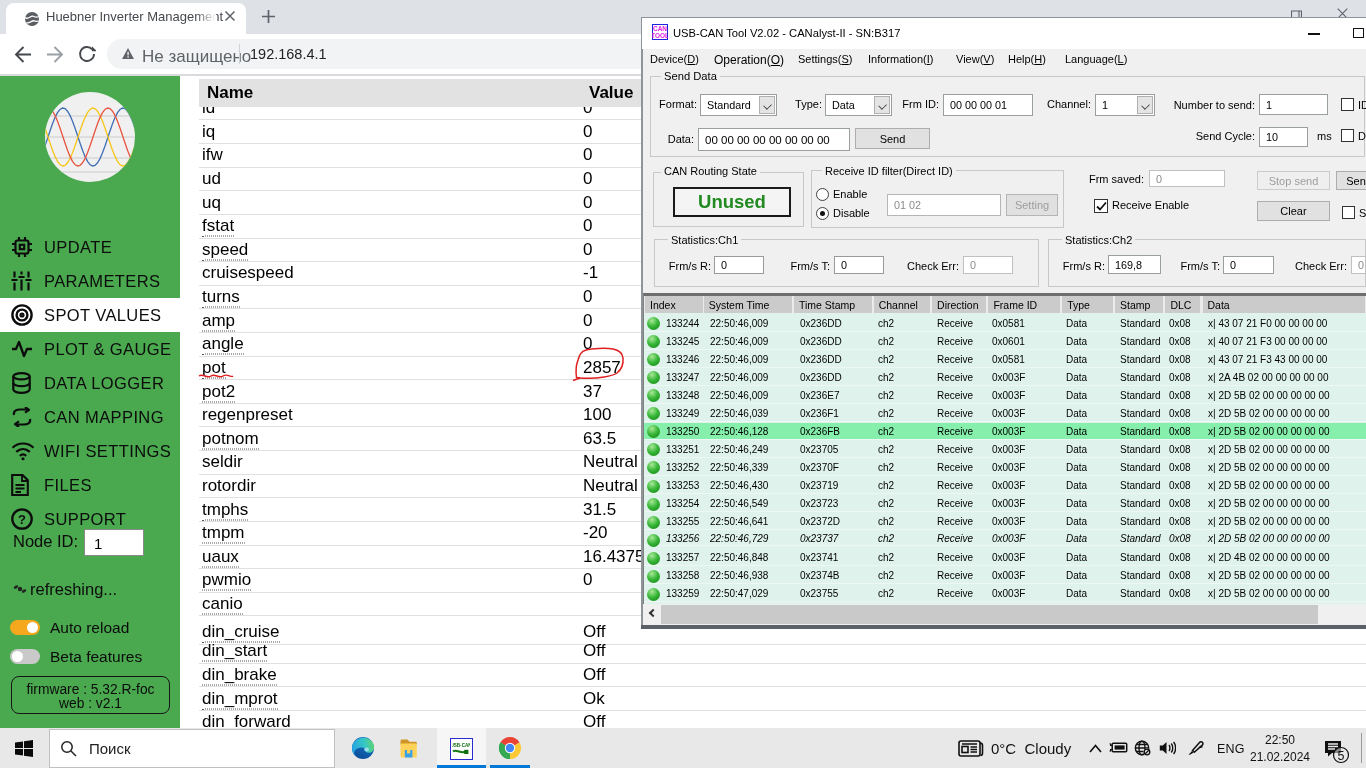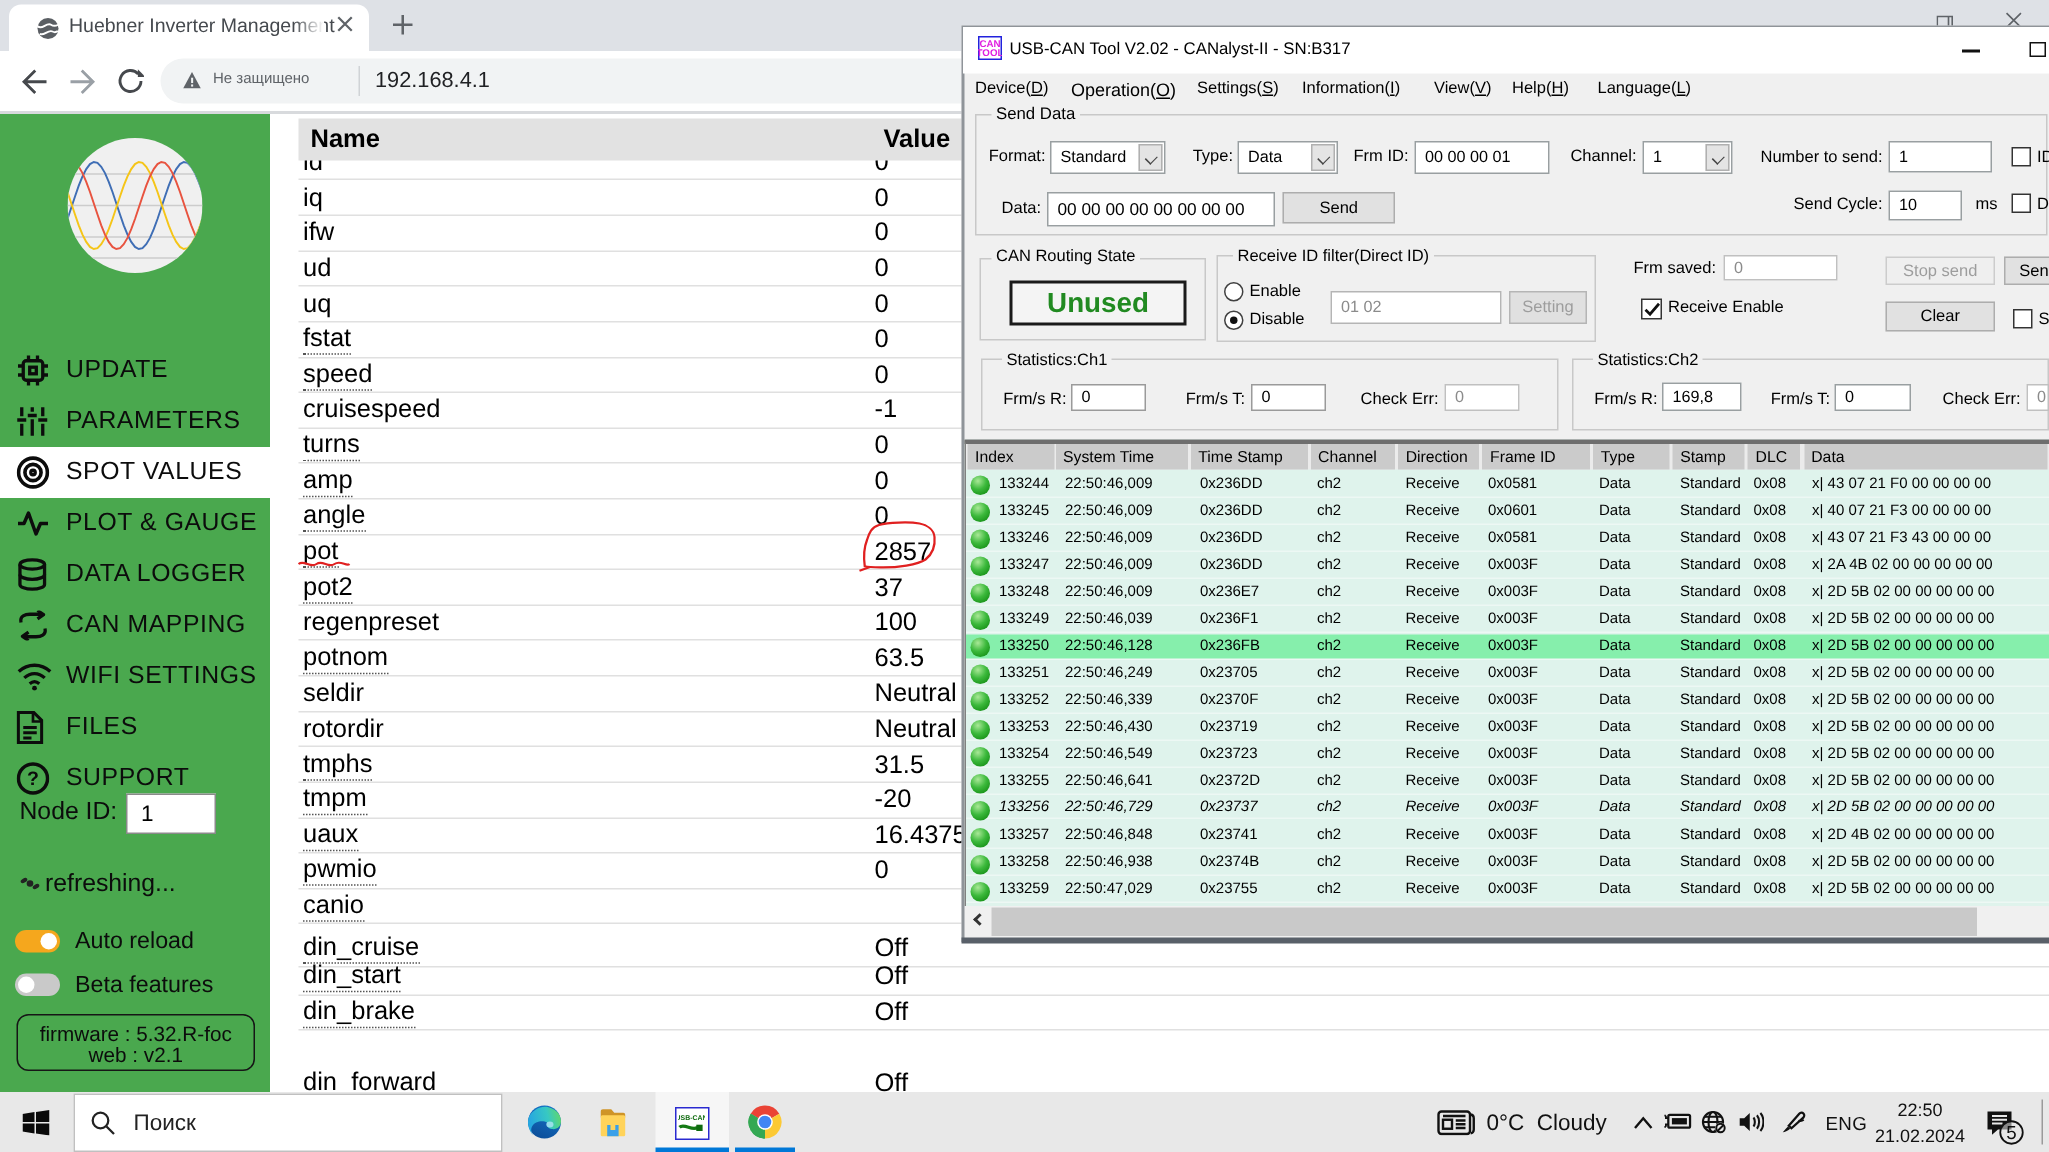--- a/index.html
+++ b/index.html
@@ -6,21 +6,21 @@
 body{font-family:"Liberation Sans",sans-serif;position:relative;background:#fff}
 .abs{position:absolute}
 #root{position:absolute;left:0;top:0;width:1366px;height:768px;overflow:hidden}
 
 #tabbar{left:0;top:0;width:1366px;height:34px;background:#dee1e6}
 #tab{left:6px;top:3px;width:240px;height:31px;background:#fff;border-radius:8px 8px 0 0}
 #tabtitle{left:46px;top:9px;width:178px;height:18px;font-size:13px;color:#45494e;white-space:nowrap;overflow:hidden}
 #tabfade{left:196px;top:8px;width:20px;height:20px;background:linear-gradient(90deg,rgba(255,255,255,0),#fff)}
 #toolbar{left:0;top:34px;width:1366px;height:40px;background:#fff}
 #omni{left:107px;top:39px;width:1160px;height:30px;background:#f1f3f4;border-radius:15px}
-#omnitext1{left:142px;top:47px;font-size:10px;color:#5f6368}
+#omnitext1{left:142px;top:47px;font-size:17px;color:#5f6368}
 #omnisep{left:239px;top:44px;width:1px;height:20px;background:#d0d3d6}
 #omnitext2{left:250px;top:46px;font-size:14.5px;color:#202124}
 #tooldiv{left:0;top:74px;width:1366px;height:2px;background:#d8dadd}
 
 #content{left:0;top:76px;width:1366px;height:652px;background:#fff}
 #sidebar{left:0;top:0;width:180px;height:652px;background:#4aa84e}
 .menuitem{left:0;width:180px;height:34px;color:#0c0c0c}
 .menuitem .mlabel{position:absolute;left:44px;top:50%;transform:translateY(-50%);font-size:16.5px;letter-spacing:0.4px}
 .menuitem svg{position:absolute;left:11px;top:50%;transform:translateY(-50%)}
 #mi-spot{background:#fff}
@@ -201,20 +201,24 @@
           <span class="wname dotted">din_cruise</span>
           <span class="wval">Off</span>
         </div>
         <div class="wrow" style="top: 562.06px;">
           <span class="wname dotted">din_start</span>
           <span class="wval">Off</span>
         </div>
         <div class="wrow" style="top: 585.68px;">
           <span class="wname dotted">din_brake</span>
           <span class="wval">Off</span>
+        </div>
+        <div class="wrow" style="top: 609.3px;">
+          <span class="wname dotted">din_mprot</span>
+          <span class="wval">Ok</span>
         </div>
         <div class="wrow" style="top: 632.92px;">
           <span class="wname dotted">din_forward</span>
           <span class="wval">Off</span>
         </div>
       </div>
     <div class="abs" id="whead">
         <span style="position:absolute;left:8px;top:50%;transform:translateY(-50%);font-size:17px;font-weight:bold">Name</span>
         <span style="position:absolute;left:390px;top:50%;transform:translateY(-50%);font-size:17px;font-weight:bold">Value</span>
       </div>

